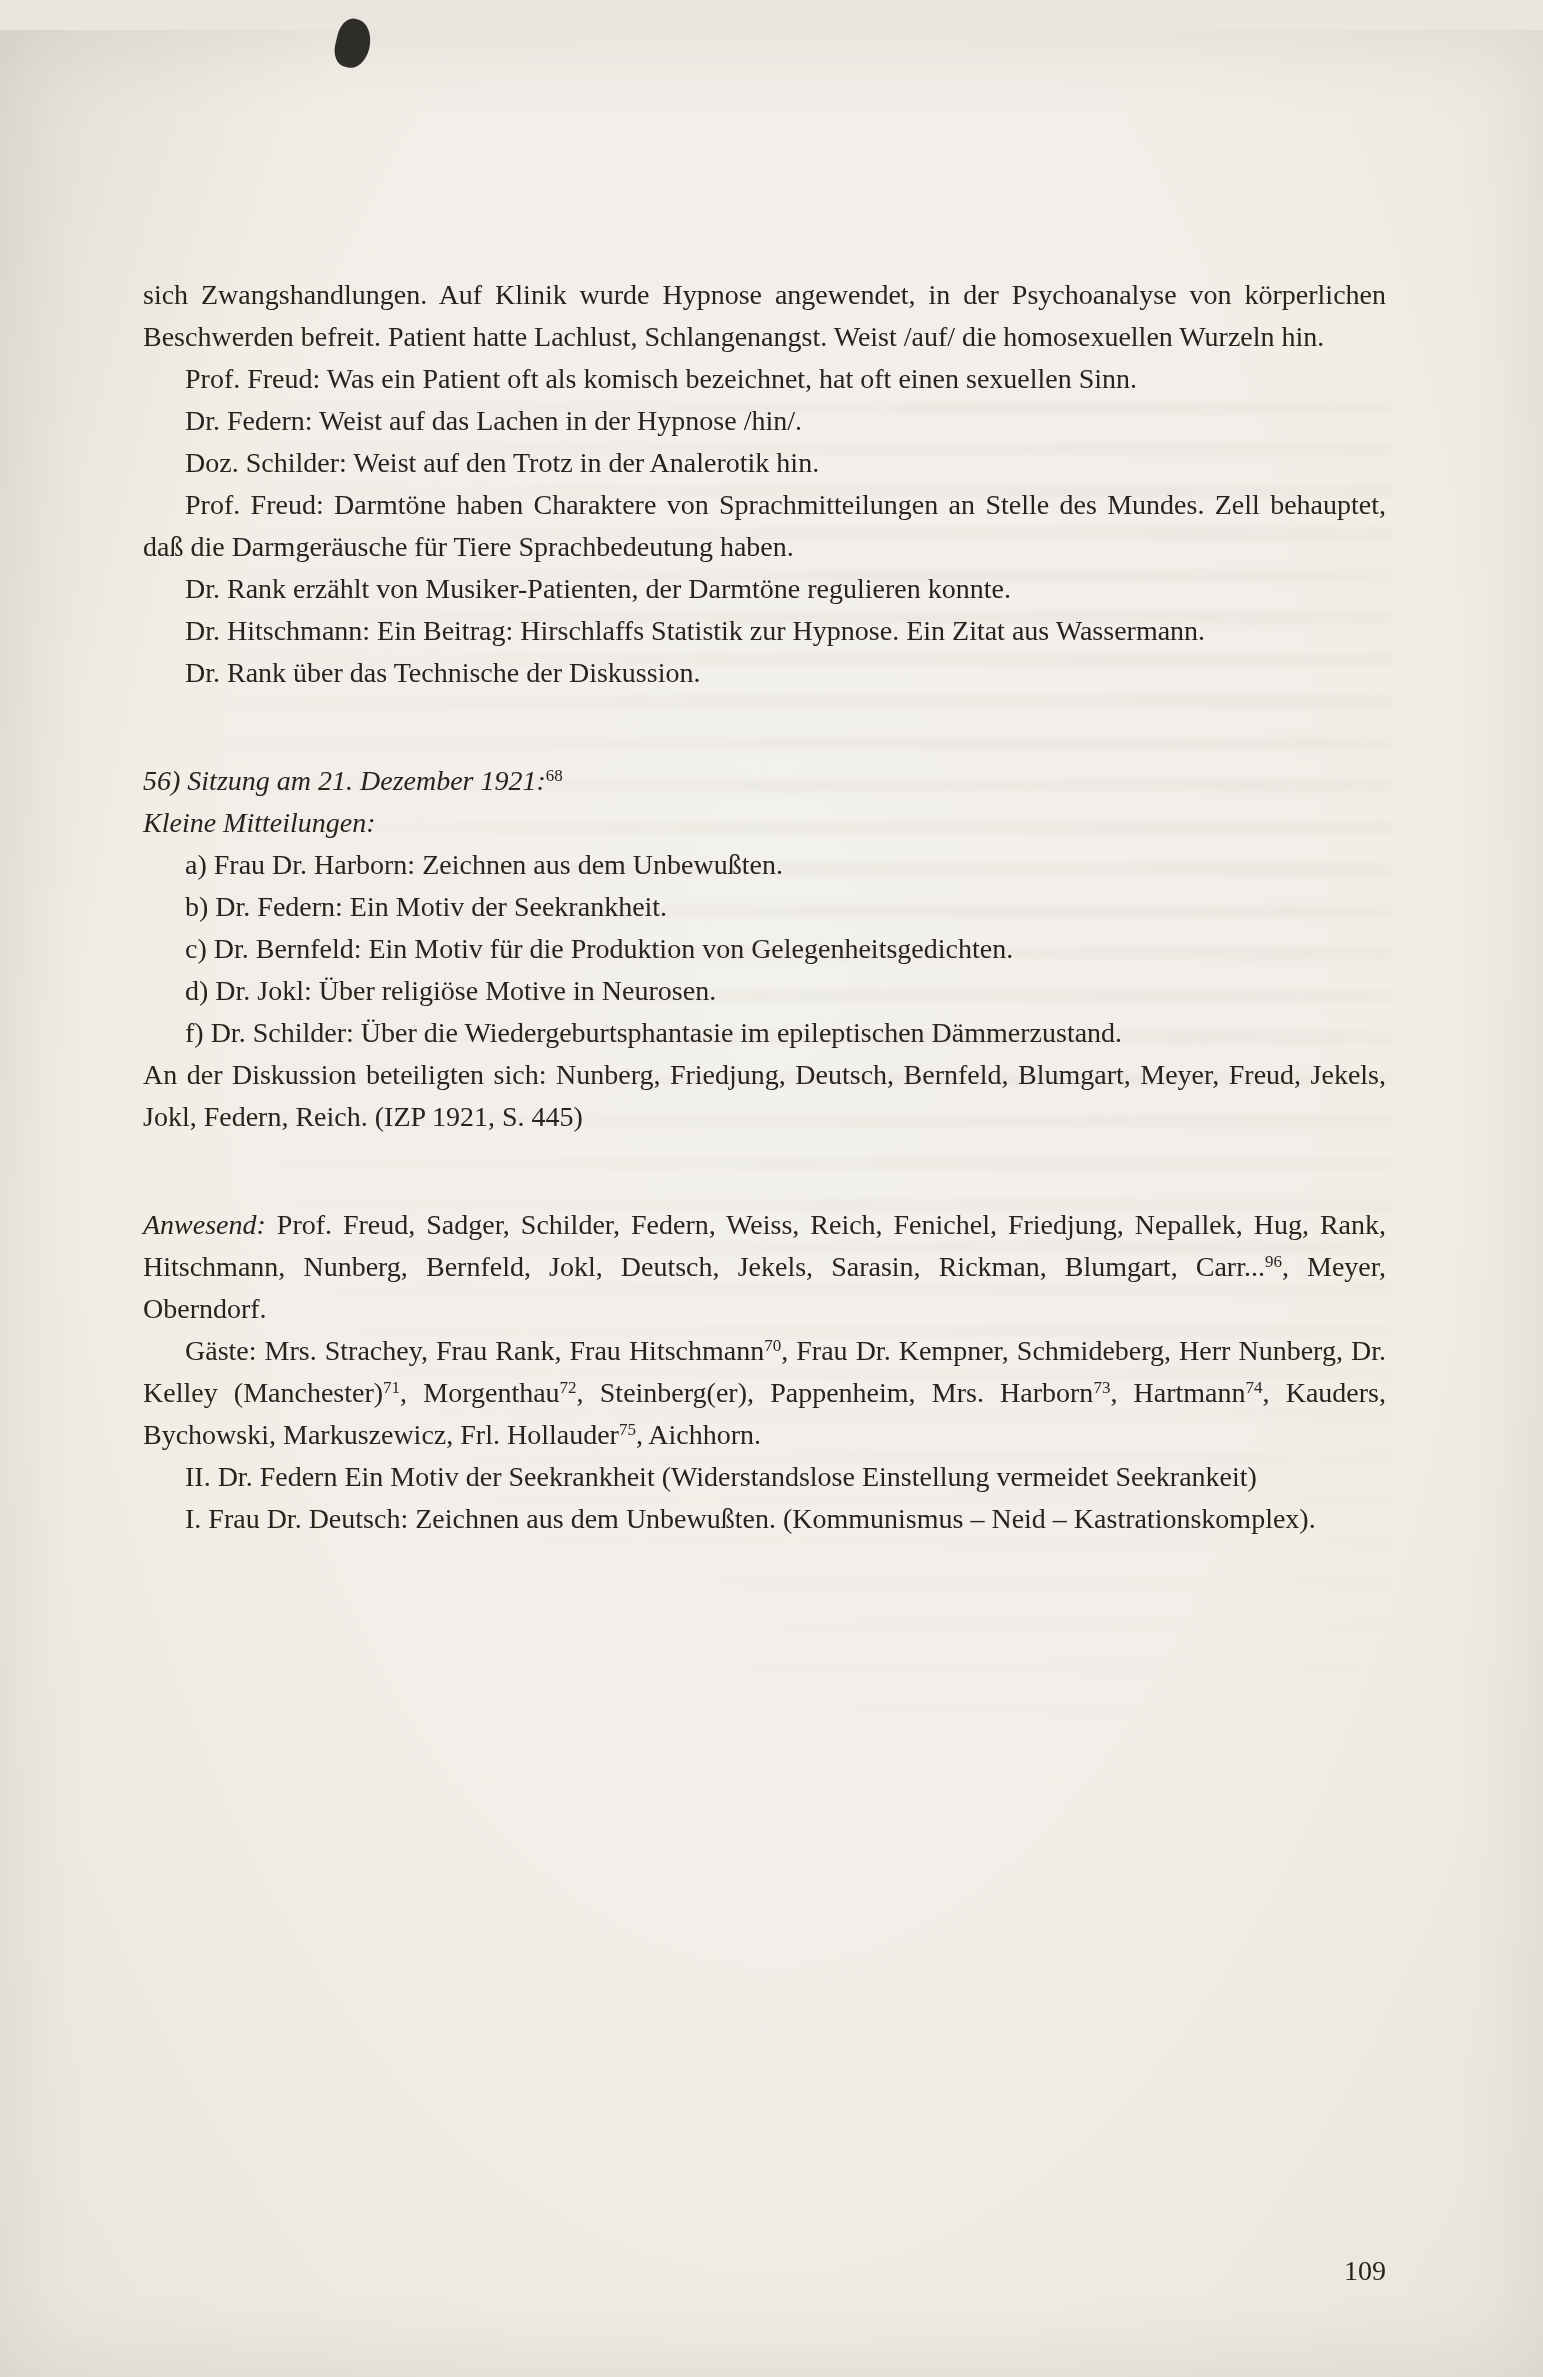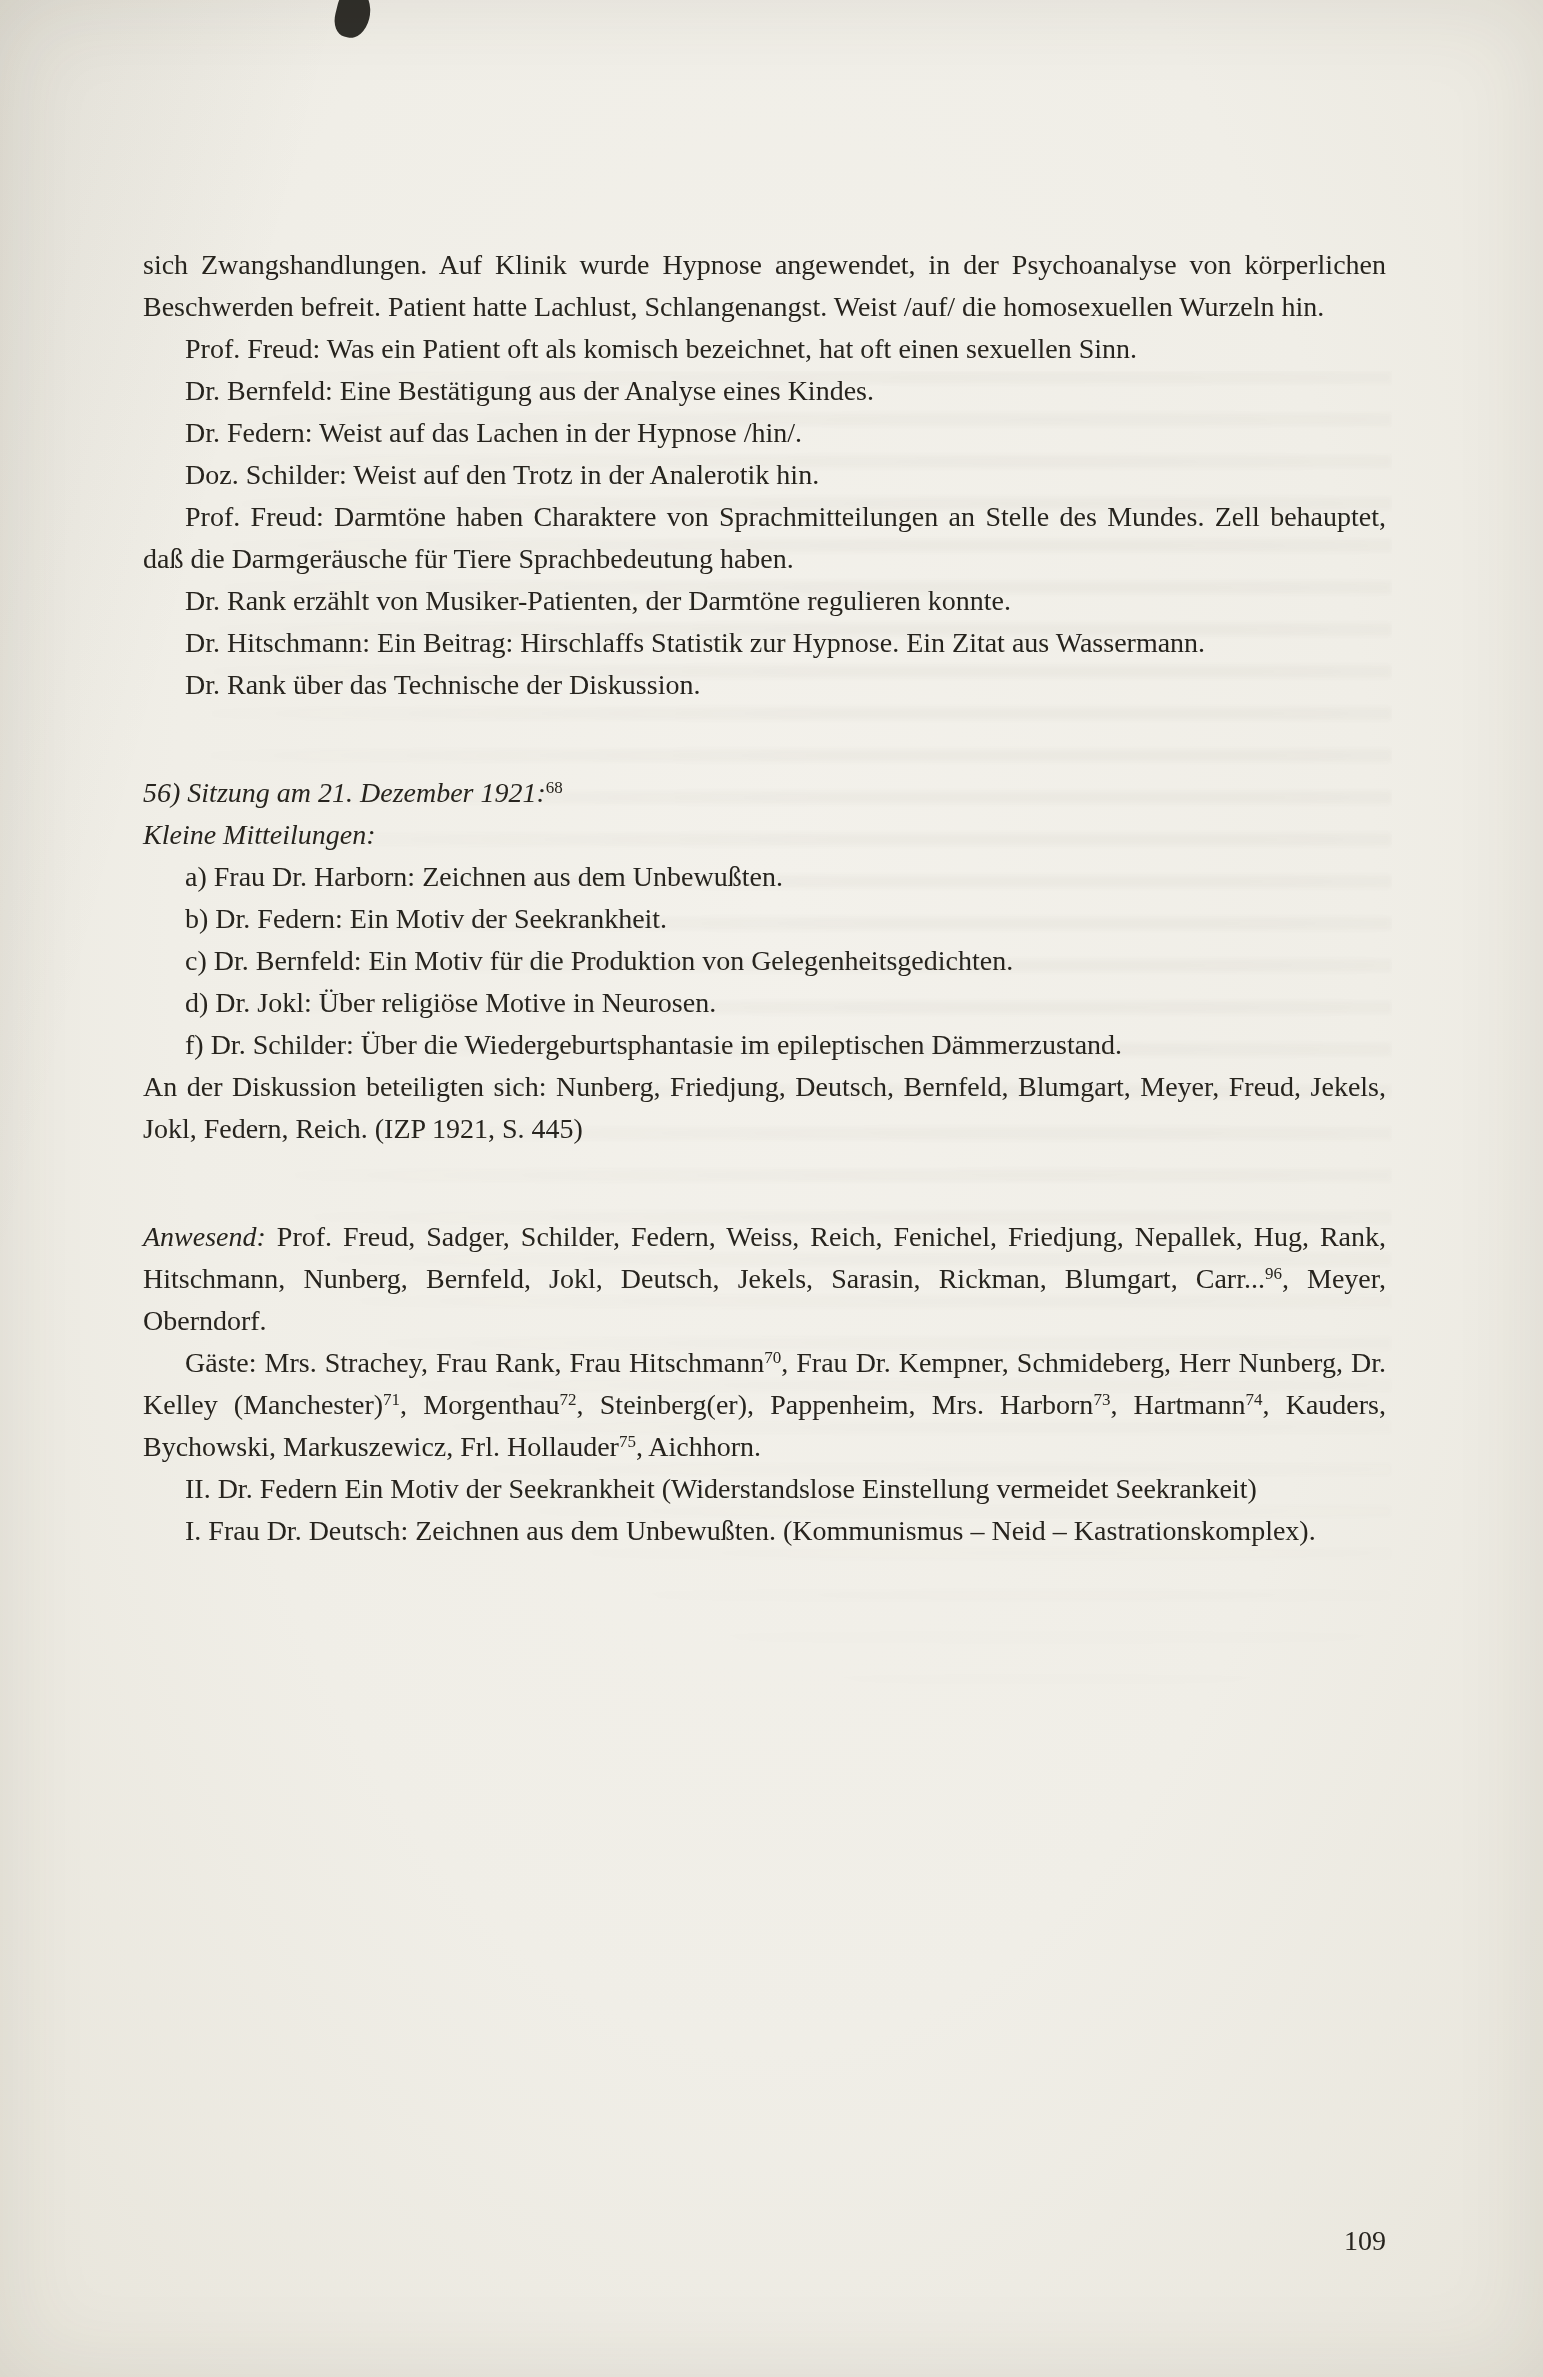--- a/index.html
+++ b/index.html
@@ -14,20 +14,21 @@
     background: #e9e6df;
     font-family: "Liberation Serif", "DejaVu Serif", serif;
   }
   .scan-page {
     position: absolute;
     inset: 0;
     background:
       linear-gradient(105deg, rgba(60,55,45,0.06), rgba(60,55,45,0) 16%),
       radial-gradient(ellipse at 50% 38%, #f3f1eb 0%, #f0eee7 55%, #e8e5db 100%);
     box-shadow: inset 0 0 93px rgba(70,60,40,0.10);
+    margin-top: 30px;
   }
   
   .bleed-through {
     position: absolute;
     left: 159px;
     top: 371px;
     width: 1233px;
     height: 1393px;
     background: repeating-linear-gradient(
       to bottom,
@@ -88,21 +89,20 @@
 </head>
 <body>
 
 <div class="scan-page">
   <div class="bleed-through"></div>
   <div class="ink-stain"></div>
 
   <div class="text-block">
       <p class="para"><span>sich Zwangshandlungen. Auf Klinik wurde Hypnose angewendet, in der Psychoanalyse von körperlichen Beschwerden befreit. Patient hatte Lachlust, Schlangenangst. Weist /auf/ die homosexuellen Wurzeln hin.</span></p>
       <p class="para indent"><span>Prof. Freud: Was ein Patient oft als komisch bezeichnet, hat oft einen sexuellen Sinn.</span></p>
-      <p class="para indent"><span>Dr. Bernfeld: Eine Bestätigung aus der Analyse eines Kindes.</span></p>
       <p class="para indent"><span>Dr. Federn: Weist auf das Lachen in der Hypnose /hin/.</span></p>
       <p class="para indent"><span>Doz. Schilder: Weist auf den Trotz in der Analerotik hin.</span></p>
       <p class="para indent"><span>Prof. Freud: Darmtöne haben Charaktere von Sprachmitteilungen an Stelle des Mundes. Zell behauptet, daß die Darmgeräusche für Tiere Sprachbedeutung haben.</span></p>
       <p class="para indent"><span>Dr. Rank erzählt von Musiker-Patienten, der Darmtöne regulieren konnte.</span></p>
       <p class="para indent"><span>Dr. Hitschmann: Ein Beitrag: Hirschlaffs Statistik zur Hypnose. Ein Zitat aus Wassermann.</span></p>
       <p class="para indent"><span>Dr. Rank über das Technische der Diskussion.</span></p>
       <p class="para italic space-before"><span style="font-style: italic;">56) Sitzung am 21. Dezember 1921:</span><sup>68</sup></p>
       <p class="para italic"><span style="font-style: italic;">Kleine Mitteilungen:</span></p>
       <p class="para indent"><span>a) Frau Dr. Harborn: Zeichnen aus dem Unbewußten.</span></p>
       <p class="para indent"><span>b) Dr. Federn: Ein Motiv der Seekrankheit.</span></p>

